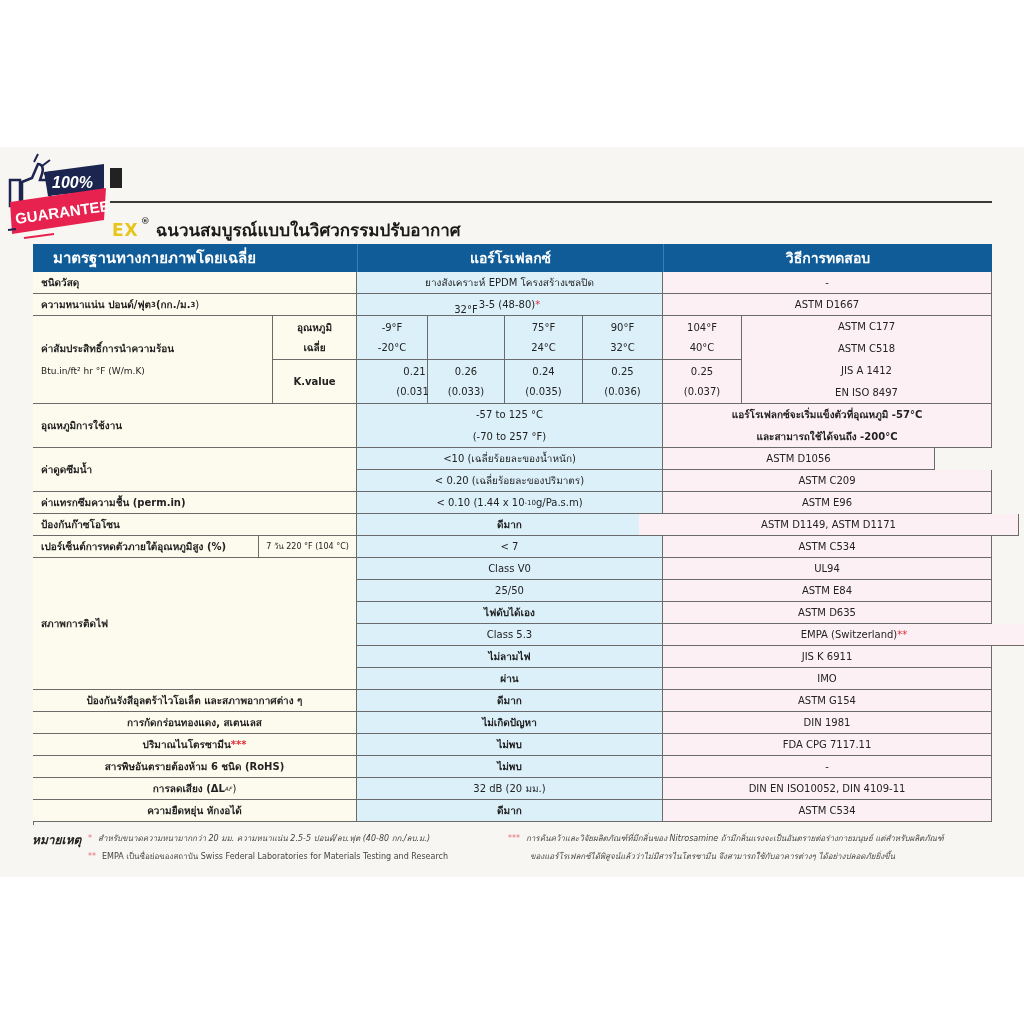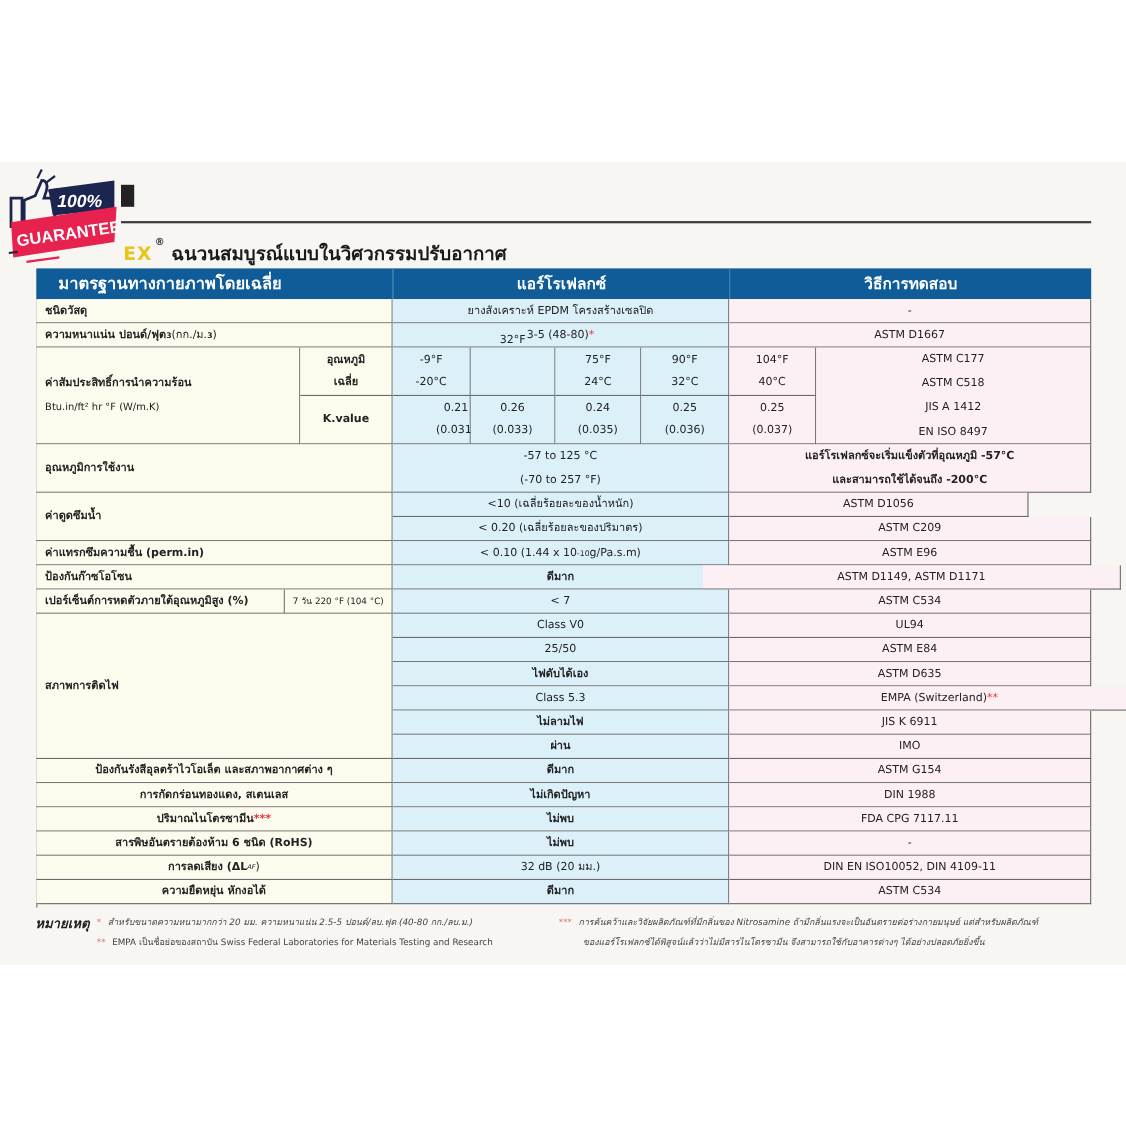--- a/index.html
+++ b/index.html
@@ -71,21 +71,21 @@
 
   <div class="frame"></div>
 
   <div class="cell c-a left bold" style="left:0;top:28px;width:324px;height:22px;">ชนิดวัสดุ</div>
   <div class="cell c-b" style="left:324px;top:28px;width:306px;height:22px;">ยางสังเคราะห์ EPDM โครงสร้างเซลปิด</div>
   <div class="cell c-c" style="left:630px;top:28px;width:329px;height:22px;">-</div>
 
   <div class="cell c-a left bold" style="left:0;top:50px;width:324px;height:22px;">
     <span>ความหนาแน่น  ปอนด์/ฟุต</span>
       <sup>3</sup>
-      <span style="font-weight:normal"> (กก./ม.</span>
+      <span style="font-weight:bold"> (กก./ม.</span>
       <sup>3</sup>
       <span style="font-weight:normal">)</span>
   </div>
   <div class="cell c-b" style="left:324px;top:50px;width:306px;height:22px;">
     <span>3-5 (48-80)</span>
       <span class="red">*</span>
   </div>
   <div class="cell c-c" style="left:630px;top:50px;width:329px;height:22px;">ASTM D1667</div>
 
   <div class="cell c-a left bold stack" style="left:0;top:72px;width:240px;height:88px;align-items:flex-start;justify-content:center;">
@@ -196,21 +196,21 @@
   <div class="cell c-c" style="left:630px;top:402px;width:329px;height:22px;">JIS K 6911</div>
   <div class="cell c-b bold" style="left:324px;top:424px;width:306px;height:22px;">ผ่าน</div>
   <div class="cell c-c" style="left:630px;top:424px;width:329px;height:22px;">IMO</div>
 
   <div class="cell c-a bold" style="left:0;top:446px;width:324px;height:22px;">ป้องกันรังสีอุลตร้าไวโอเล็ต และสภาพอากาศต่าง ๆ</div>
   <div class="cell c-b bold" style="left:324px;top:446px;width:306px;height:22px;">ดีมาก</div>
   <div class="cell c-c" style="left:630px;top:446px;width:329px;height:22px;">ASTM G154</div>
 
   <div class="cell c-a bold" style="left:0;top:468px;width:324px;height:22px;">การกัดกร่อนทองแดง, สเตนเลส</div>
   <div class="cell c-b bold" style="left:324px;top:468px;width:306px;height:22px;">ไม่เกิดปัญหา</div>
-  <div class="cell c-c" style="left:630px;top:468px;width:329px;height:22px;">DIN 1988</div>
+  <div class="cell c-c" style="left:630px;top:468px;width:329px;height:22px;">DIN 1981</div>
 
   <div class="cell c-a bold" style="left:0;top:490px;width:324px;height:22px;">
     <span>ปริมาณไนโตรซามีน</span>
       <span class="red">***</span>
   </div>
   <div class="cell c-b bold" style="left:324px;top:490px;width:306px;height:22px;">ไม่พบ</div>
   <div class="cell c-c" style="left:630px;top:490px;width:329px;height:22px;">FDA CPG 7117.11</div>
 
   <div class="cell c-a bold" style="left:0;top:512px;width:324px;height:22px;">สารพิษอันตรายต้องห้าม 6 ชนิด (RoHS)</div>
   <div class="cell c-b bold" style="left:324px;top:512px;width:306px;height:22px;">ไม่พบ</div>

